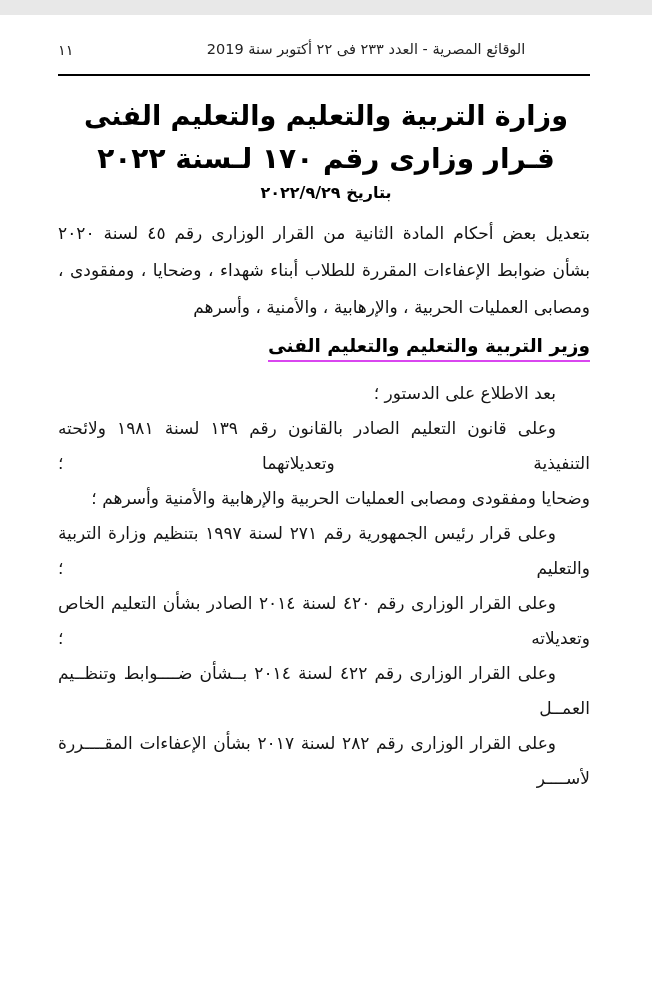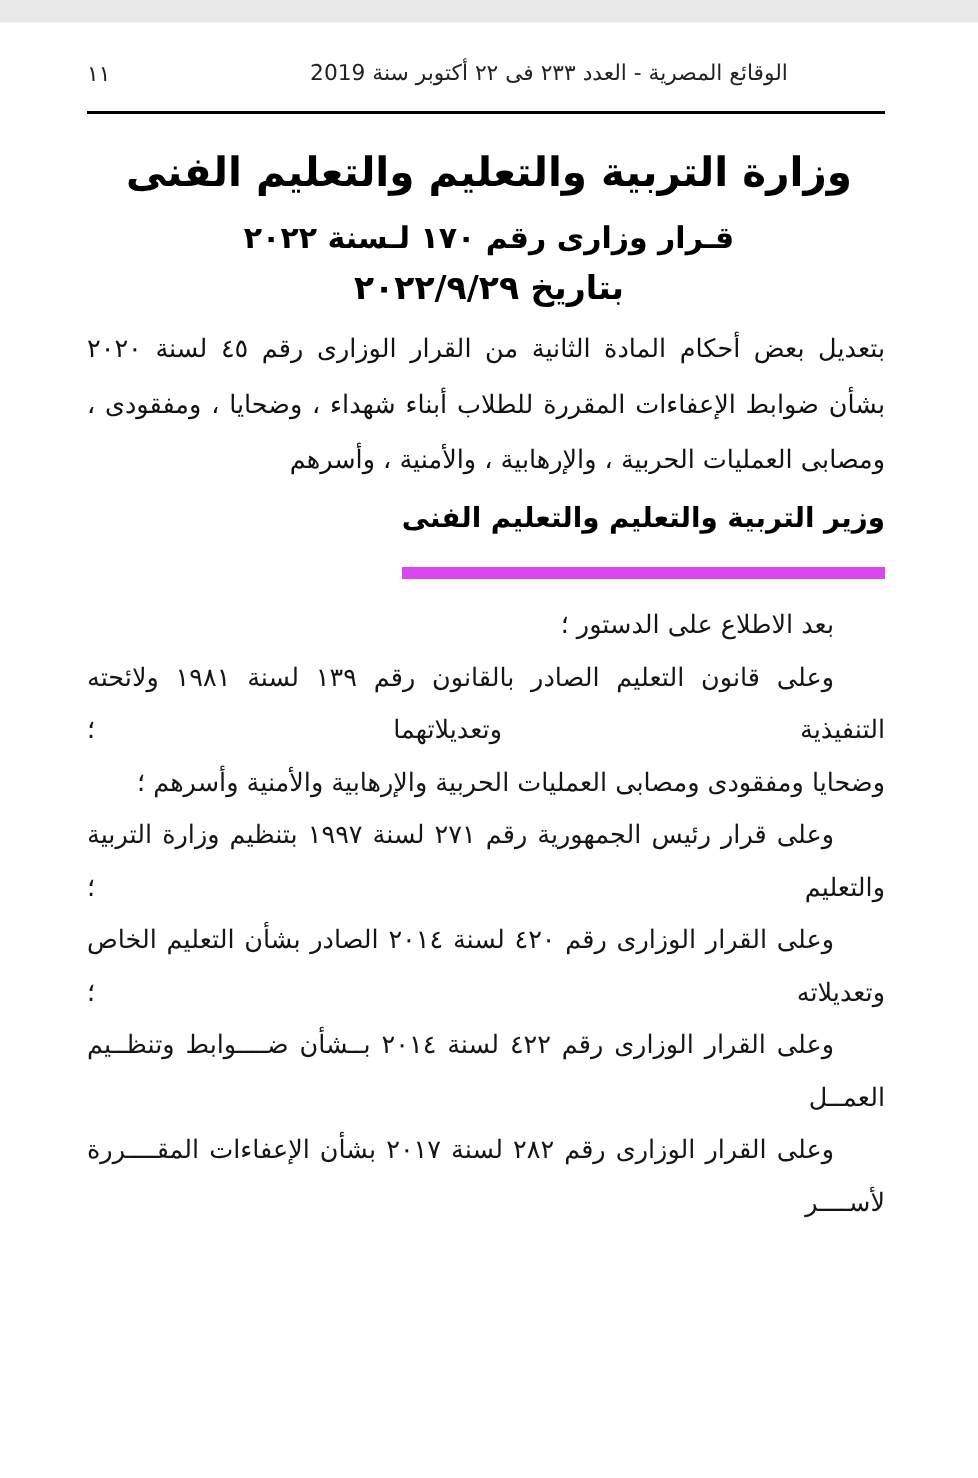--- a/index.html
+++ b/index.html
@@ -47,28 +47,28 @@
   
   .title-block { text-align: center; margin-top: 22px; }
   .ministry-title {
     font-size: 27px;
     font-weight: 700;
     color: #000;
     line-height: 36px;
     letter-spacing: 0.5px;
   }
   .decree-title {
-    font-size: 20px;
+    font-size: 28px;
     font-weight: 700;
     color: #000;
     margin-top: 11px;
     line-height: 27px;
   }
   .decree-date {
-    font-size: 22px;
+    font-size: 16px;
     font-weight: 700;
     color: #000;
     margin-top: 9px;
     line-height: 24px;
   }
   
   .subject-block {
     margin: 10px 62px 0 58px;
     font-size: 17px;
     font-weight: 400;
@@ -76,22 +76,22 @@
   }
   .subject-line { line-height: 37px; text-align: right; }
   .subject-line.full { text-align: justify; text-align-last: justify; }
   
   .issuer-wrap { margin: 8px 62px 0 58px; text-align: right; }
   .issuer-heading {
     display: inline-block;
     font-size: 18.5px;
     font-weight: 700;
     color: #000;
-    border-bottom: 8px solid #d946ef;
-    padding-bottom: 20px;
+    border-bottom: 2px solid #d946ef;
+    padding-bottom: 2px;
     line-height: 24px;
   }
   
   .body-block { margin: 14px 62px 0 58px; }
   .bl {
     font-size: 17px;
     line-height: 35px;
     color: #151515;
     text-align: right;
   }

